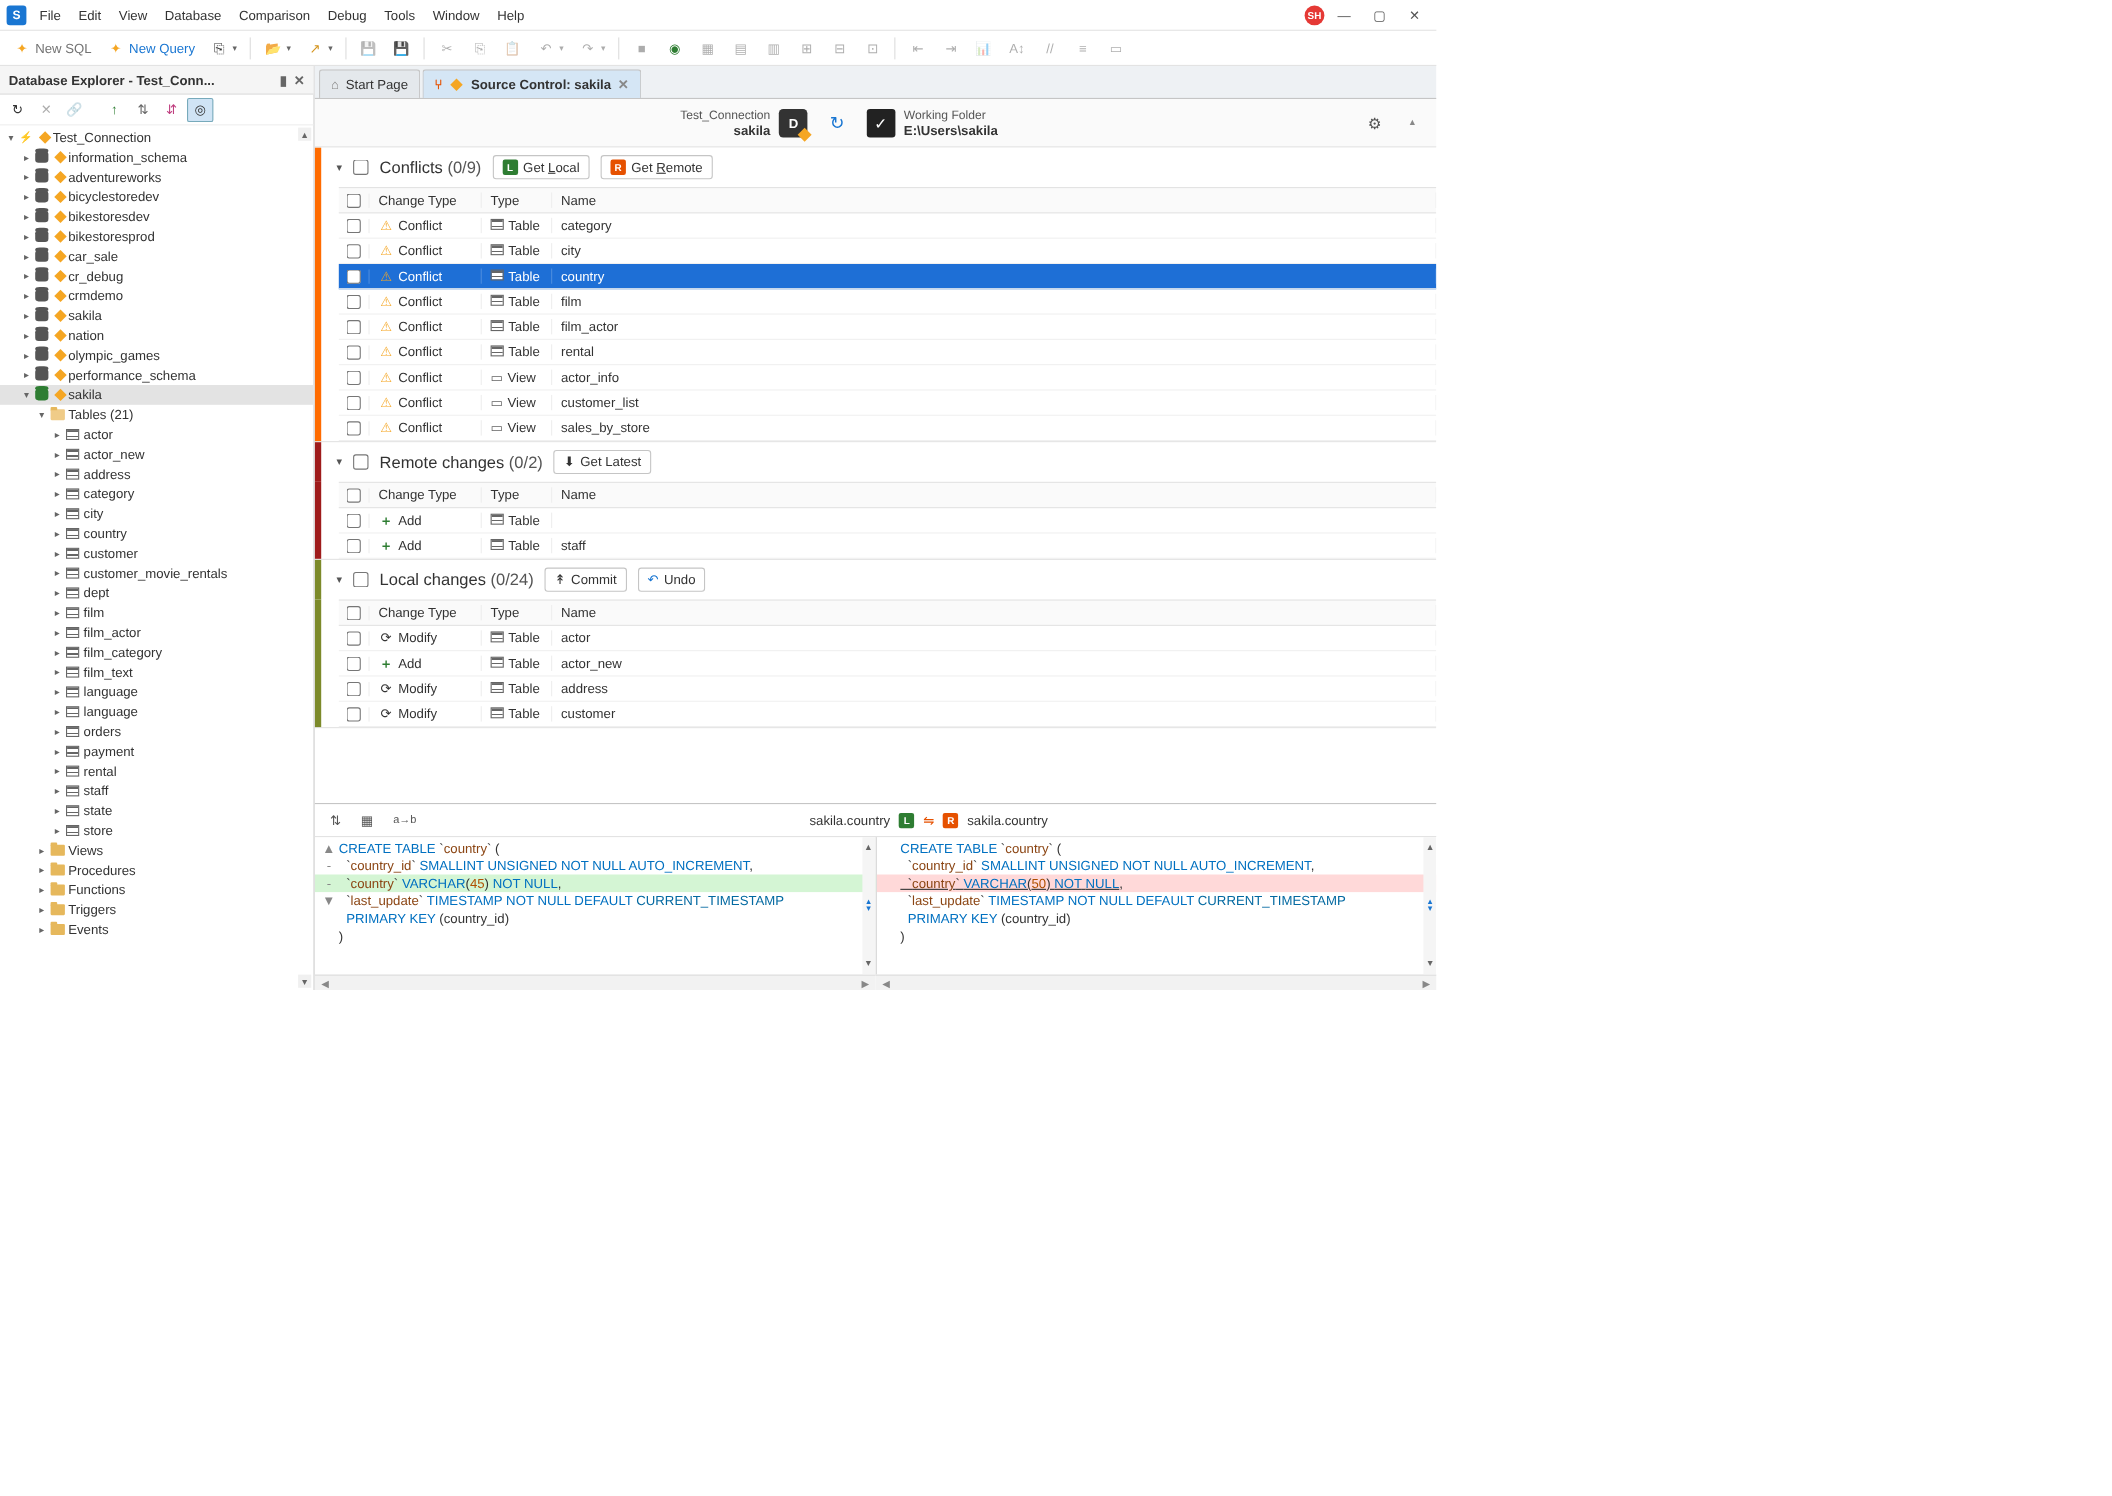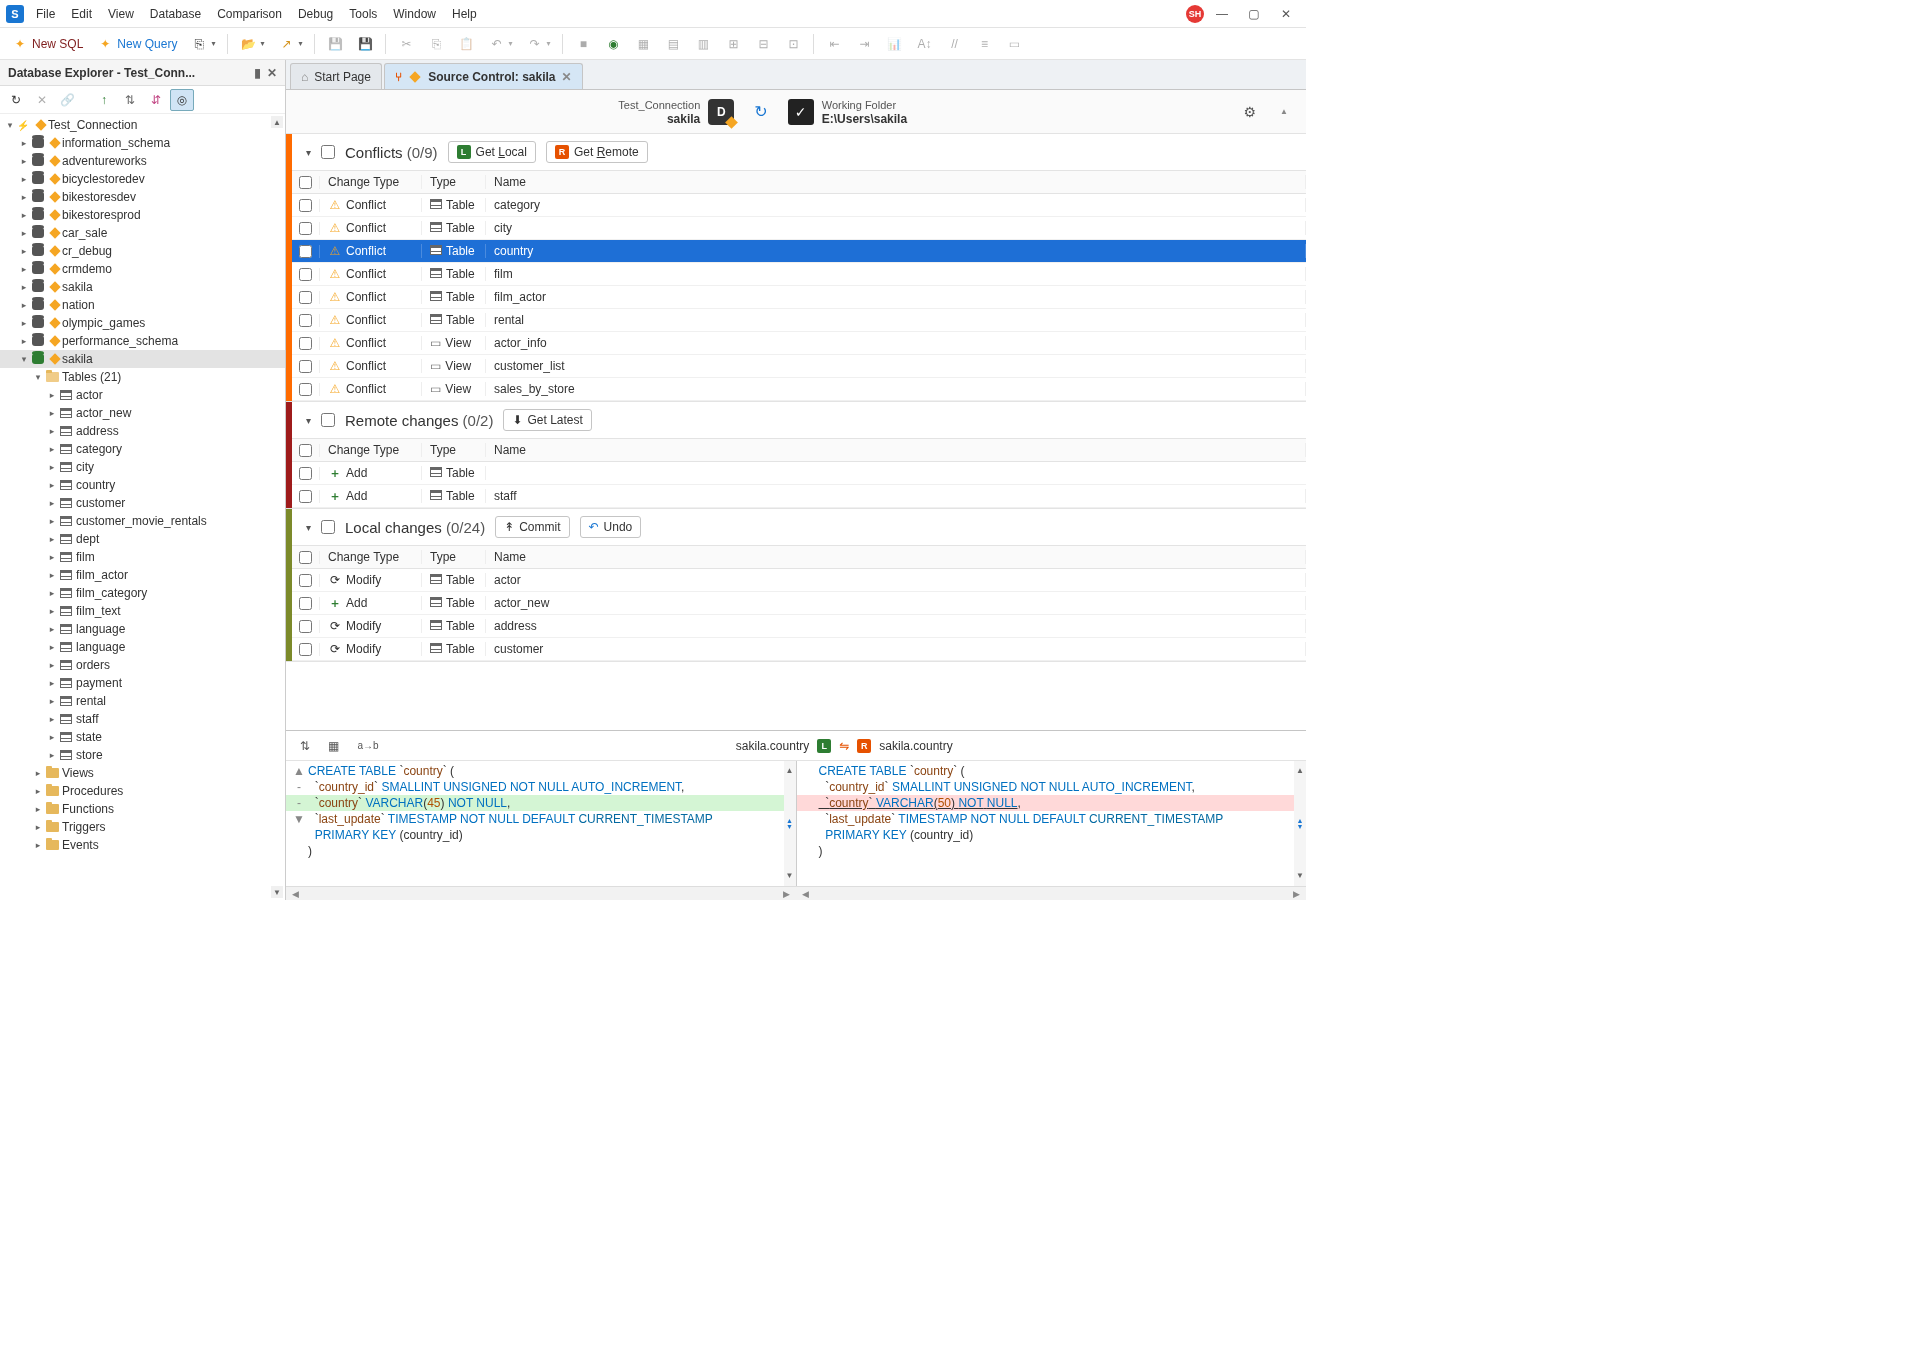--- a/index.html
+++ b/index.html
@@ -110,21 +110,21 @@
 .code-line{white-space:pre;padding-left:4px;}
 .hl-green{background:#d4f5d4;}
 .hl-red{background:#ffd9d9;text-decoration:underline;}
 .kw{color:#0070c0;} .id{color:#8b4513;} .fn{color:#0369a1;} .num{color:#b05000;}
 .diff-scroll{height:14px;background:#f2f2f2;border-top:1px solid #ddd;display:flex;align-items:center;padding:0 6px;font-size:9px;color:#888;}
 .diff-side-scroll{position:absolute;right:0;top:0;bottom:0;width:12px;display:flex;flex-direction:column;justify-content:space-between;align-items:center;background:#f5f5f5;font-size:8px;color:#666;padding:2px 0;}
 .up-down{display:flex;flex-direction:column;gap:0;font-size:7px;line-height:6px;color:#1976d2;}
 .orange-text{color:#e65100;}
 .section-body{display:flex;}
 .section-body .left-bar{flex:0 0 6px;}
-.section-grid{flex:1;}
+.section-grid{flex:1;margin-left:16px;}
 </style>
 </head>
 <body>
 
 <div class="menubar">
   <div class="logo">S</div>
   <div id="menuitems" style="display: flex;">
       <div class="menu-item">File</div>
       <div class="menu-item">Edit</div>
       <div class="menu-item">View</div>
@@ -138,21 +138,21 @@
   <div class="spacer"></div>
   <div class="user-badge">SH</div>
   <div class="win-btn">—</div>
   <div class="win-btn">▢</div>
   <div class="win-btn">✕</div>
 </div>
 
 <div class="toolbar">
   <div class="btn">
       <span class="tb-icon" style="color:#f5a623">✦</span>
-      <span style="color:#7f1d1d">New SQL</span>
+      <span style="color:#737373">New SQL</span>
     </div>
   <div class="btn">
       <span class="tb-icon" style="color:#f5a623">✦</span>
       <span style="color:#1976d2">New Query</span>
     </div>
   <div class="btn">
       <span class="tb-icon">⎘</span>
       <span style="font-size:8px;color:#666">▾</span>
     </div>
   <div class="sep"></div>

